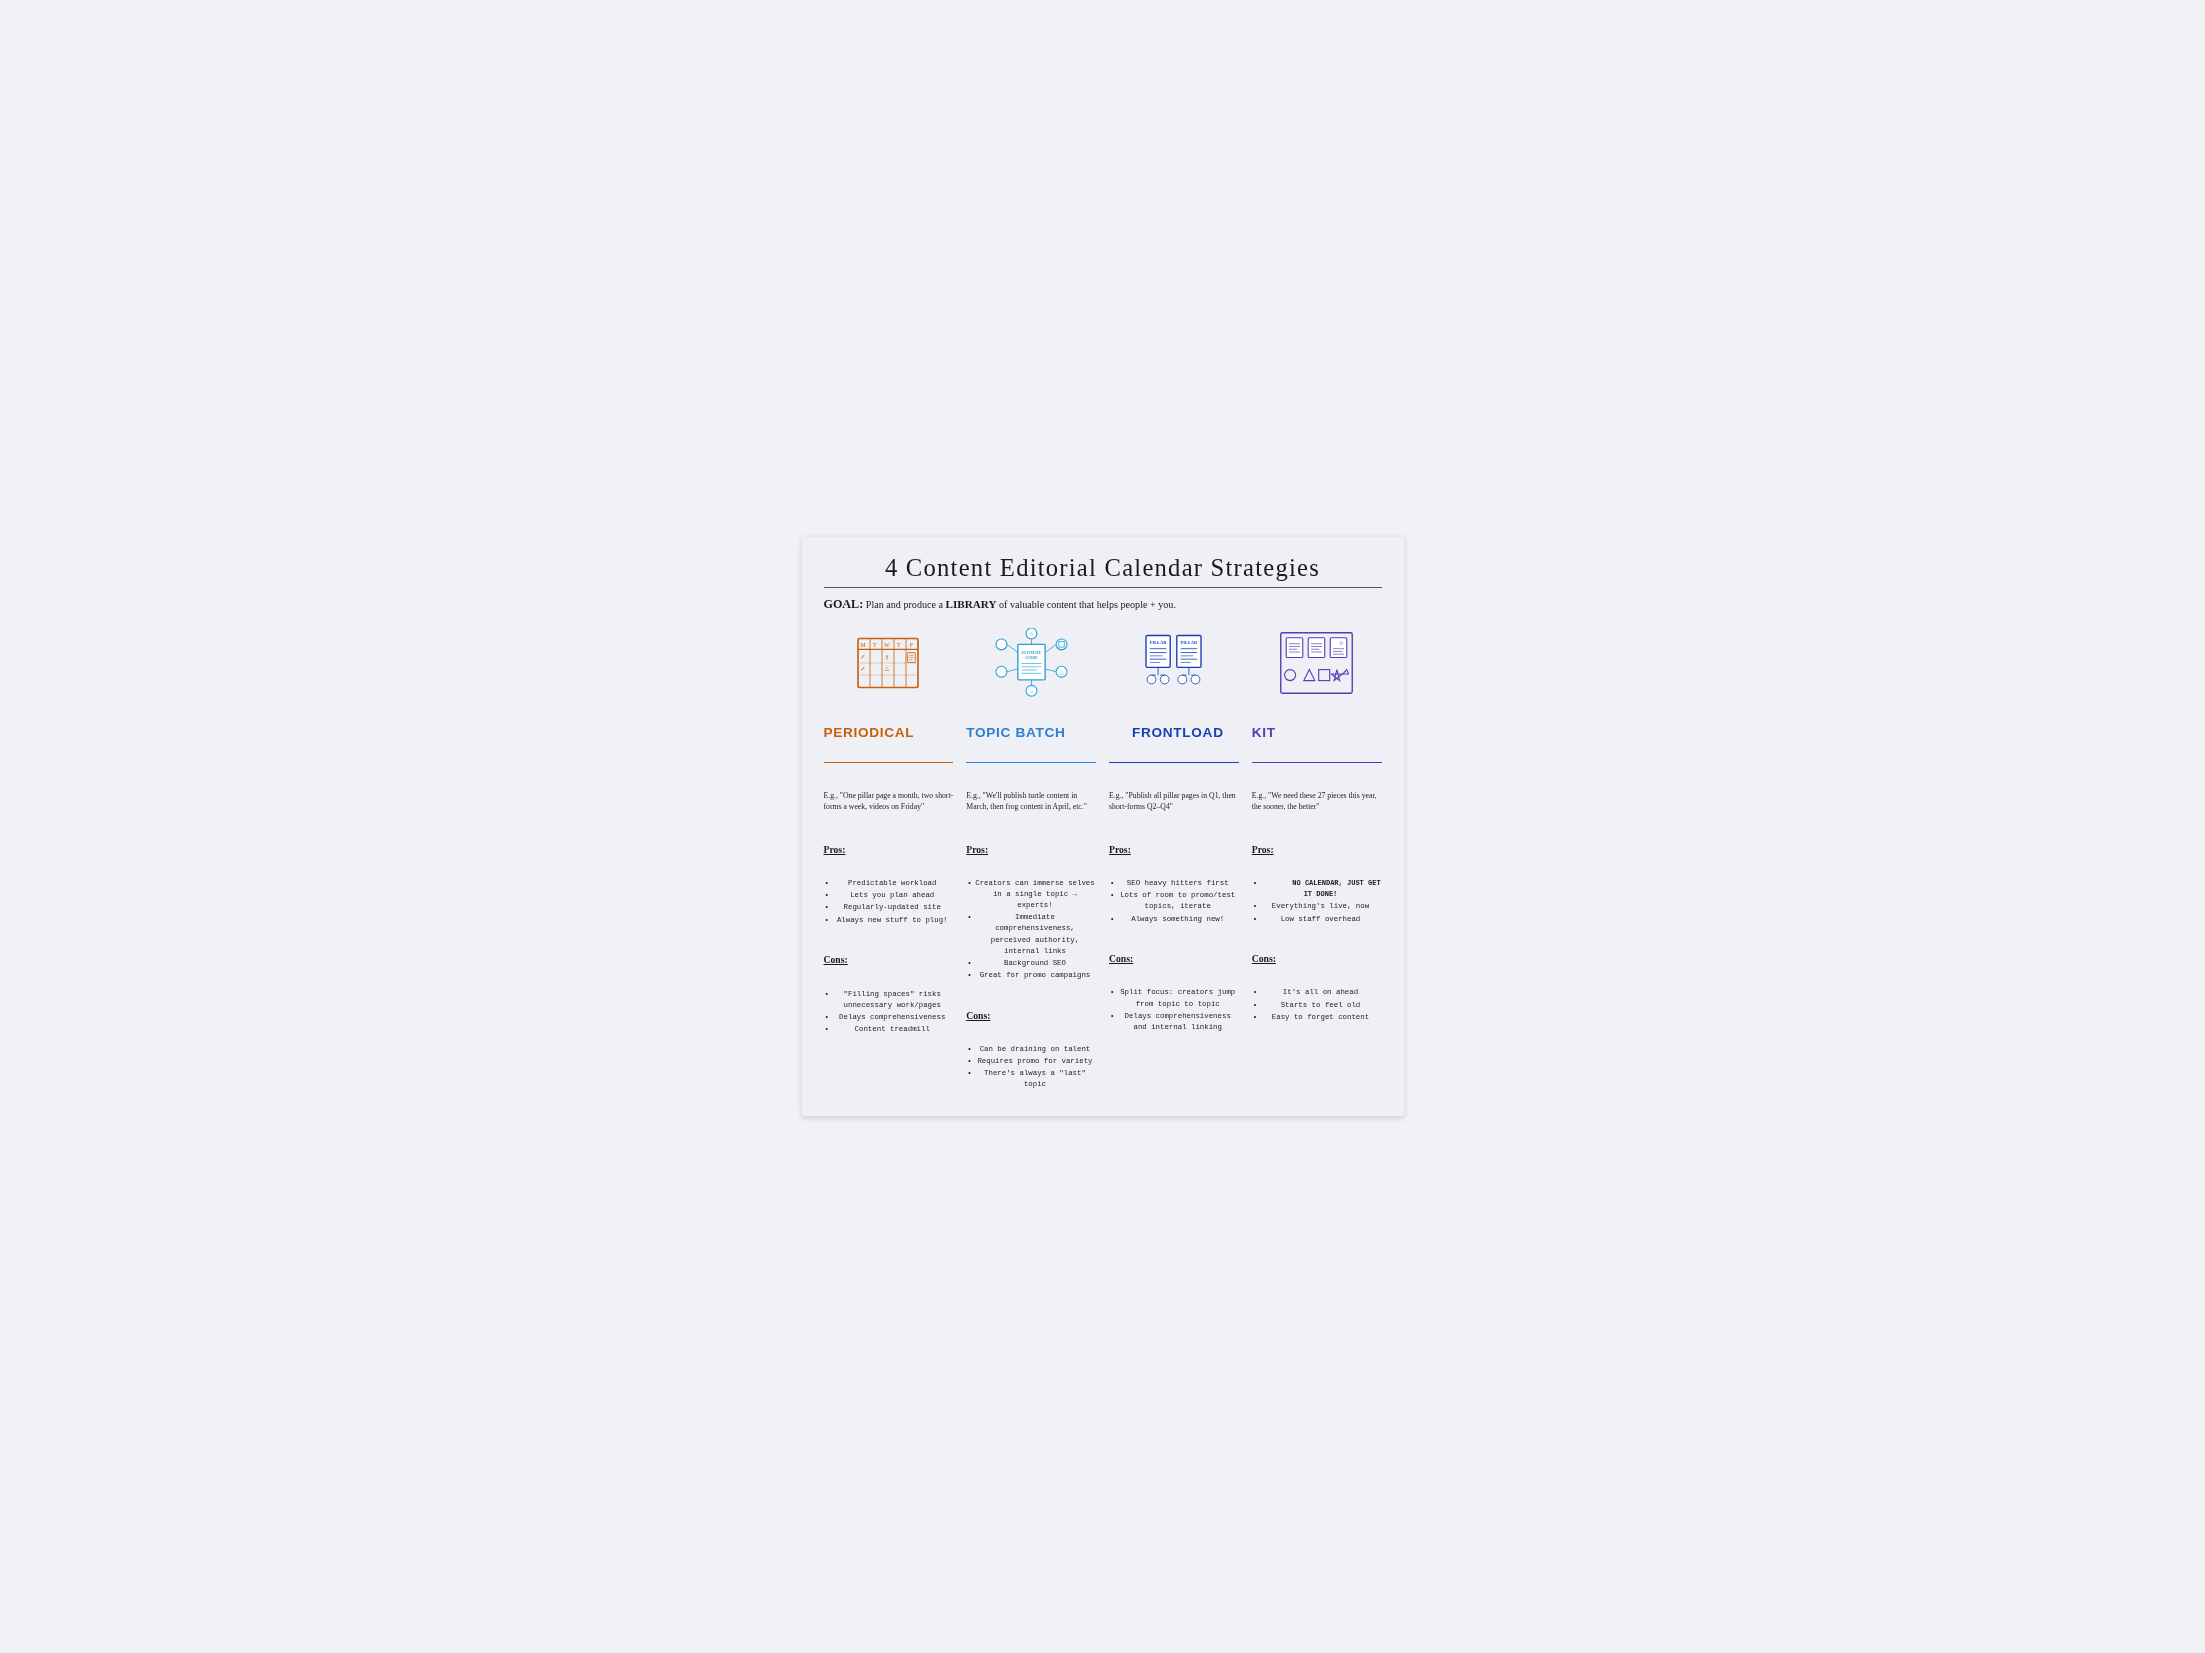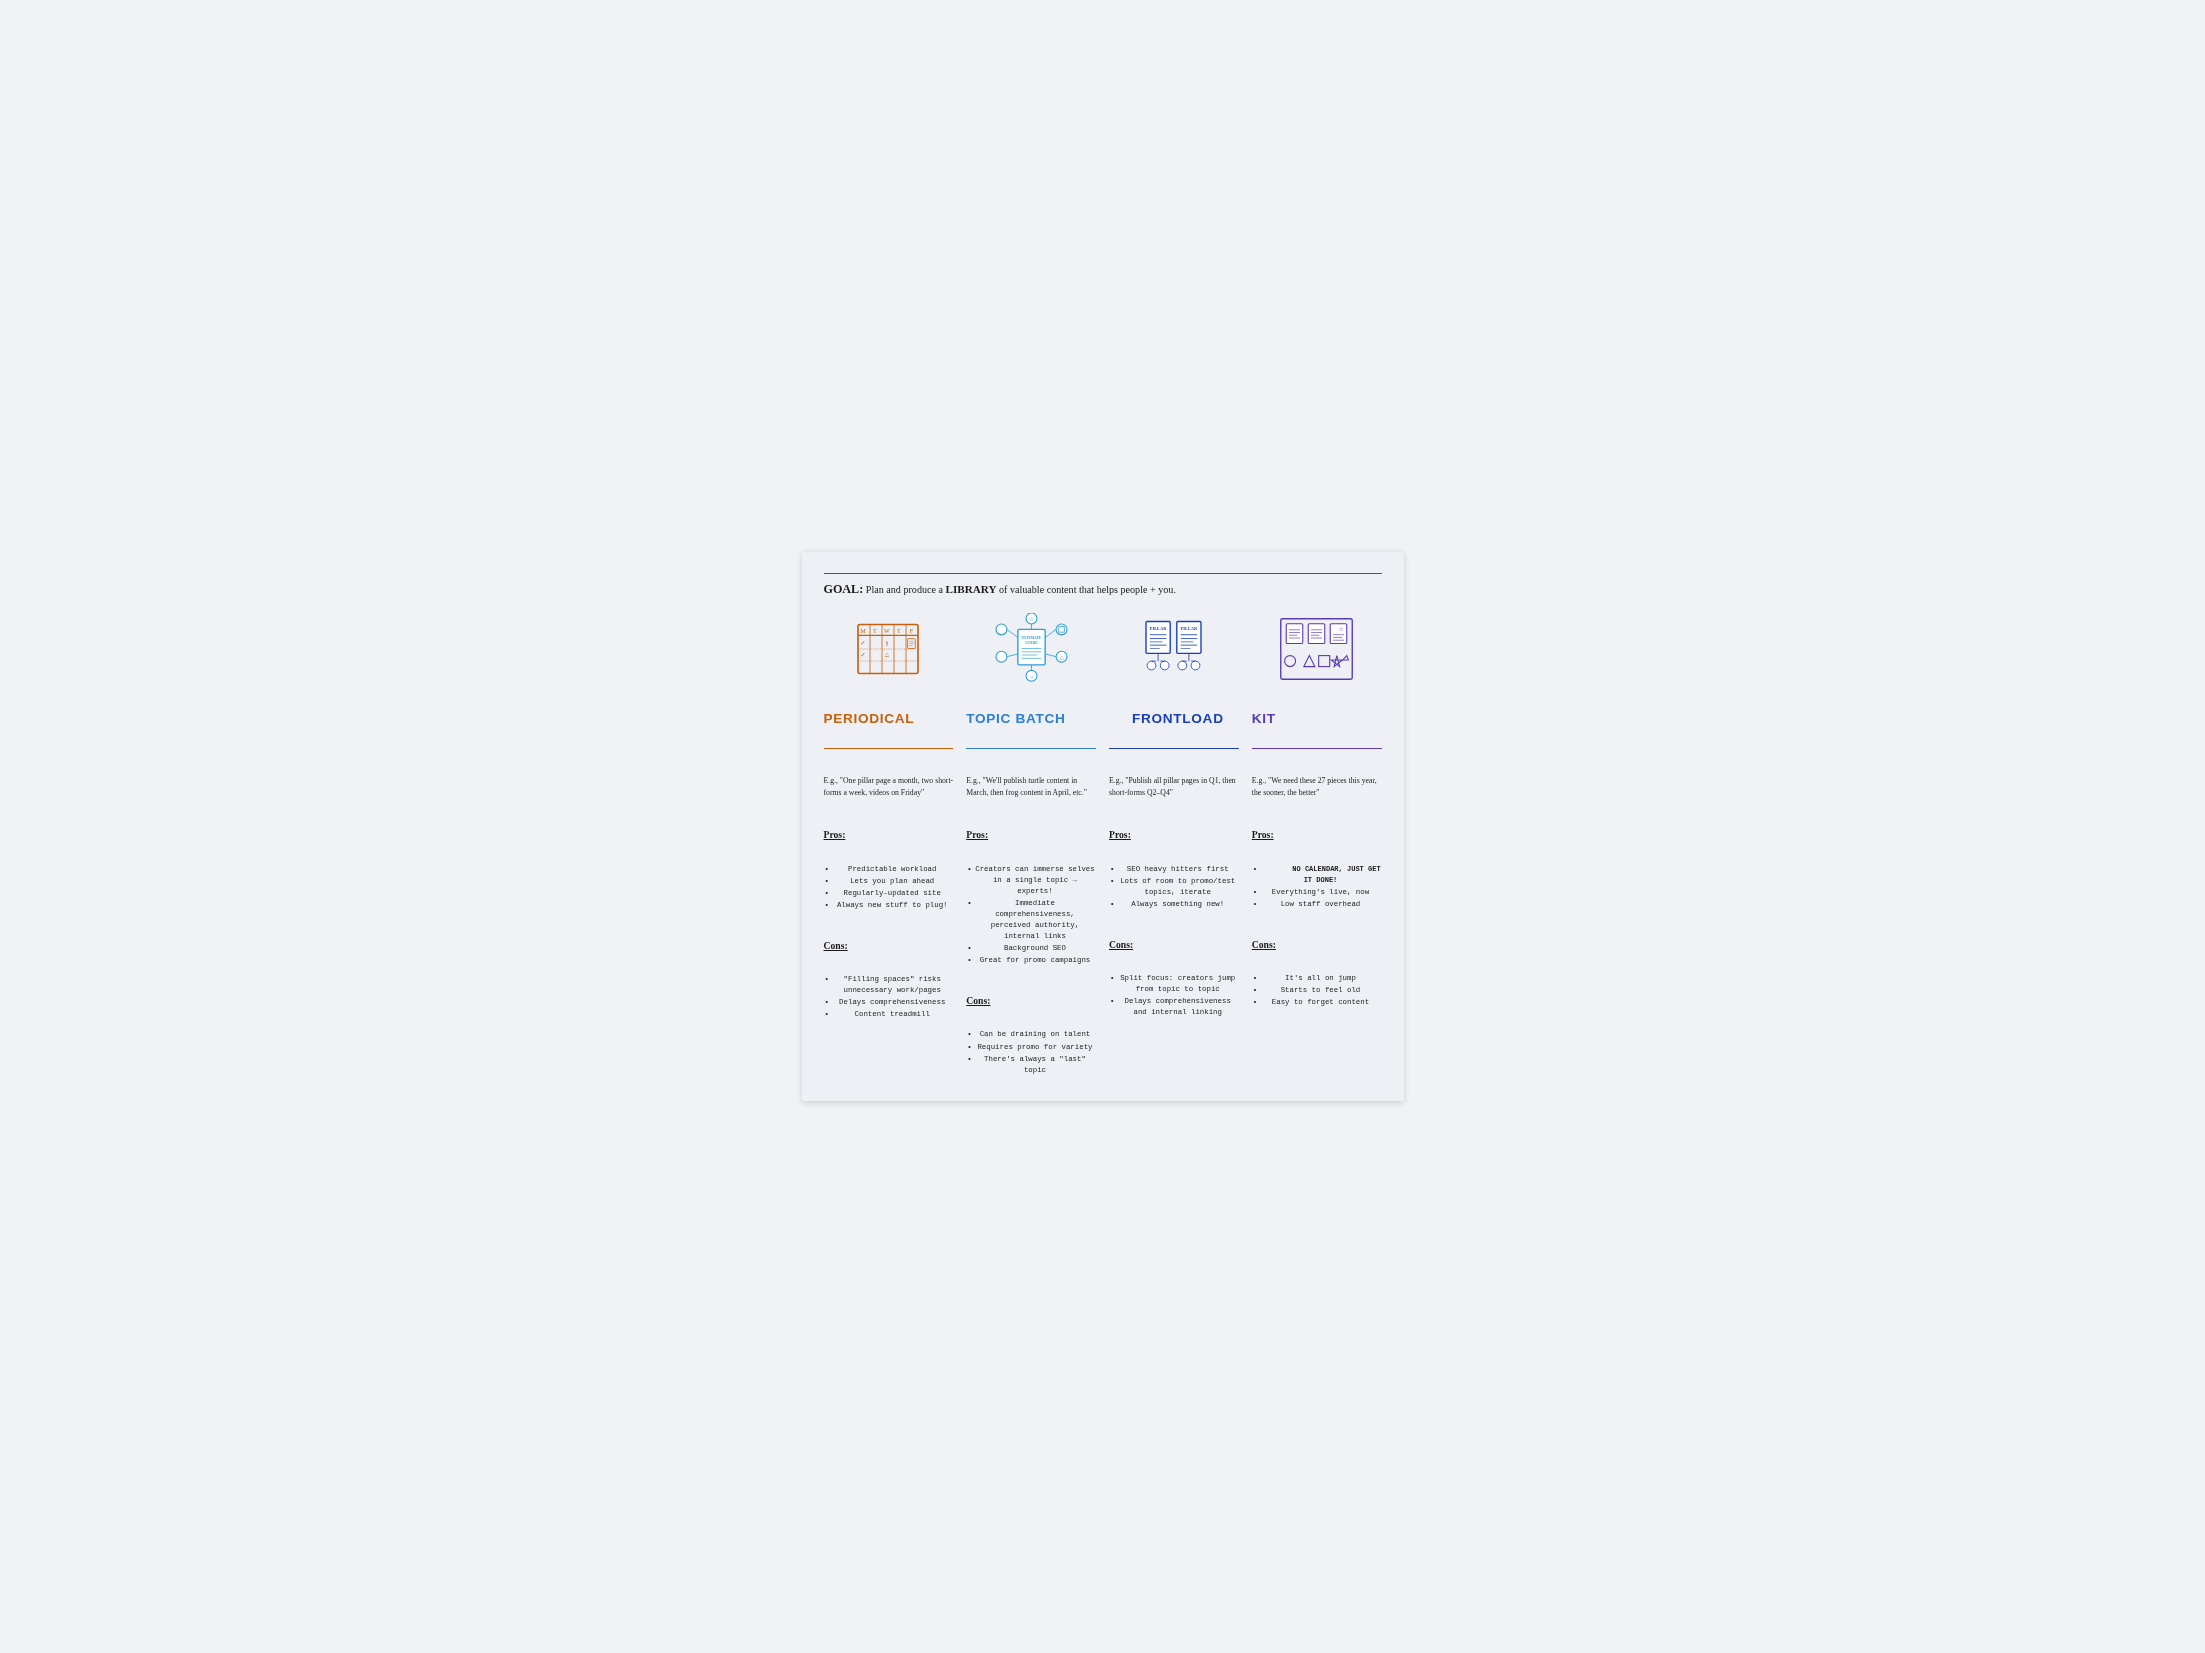--- a/index.html
+++ b/index.html
@@ -152,20 +152,21 @@
       font-size: 0.95em;
       text-transform: uppercase;
       margin-left: 32px;
     }
   </style>
 </head>
 <body>
 
 <div class="page">
 
+  <h1 class="main-title">4 Content Editorial Calendar Strategies</h1>
   <hr class="divider">
 
   <p class="goal-line">
     <span class="goal-label">Goal:</span>
     <span>Plan and produce a</span>
     <span class="library-word">Library</span>
     <span>of valuable content that helps people + you.</span>
   </p>
 
   <div class="columns">
@@ -359,21 +360,21 @@
       <div class="underline-purple"></div>
       <p class="example-text">E.g., "We need these 27 pieces this year, the sooner, the better"</p>
       <div class="pros-cons-title">Pros:</div>
       <ul class="bullet-list">
         <li><span class="highlight-bold">NO CALENDAR, just get it done!</span></li>
         <li>Everything's live, now</li>
         <li>Low staff overhead</li>
       </ul>
       <div class="pros-cons-title">Cons:</div>
       <ul class="bullet-list">
-        <li>It's all on jump</li>
+        <li>It's all on ahead</li>
         <li>Starts to feel old</li>
         <li>Easy to forget content</li>
       </ul>
     </div>
 
   </div>
 </div>
 
 
 </body></html>

